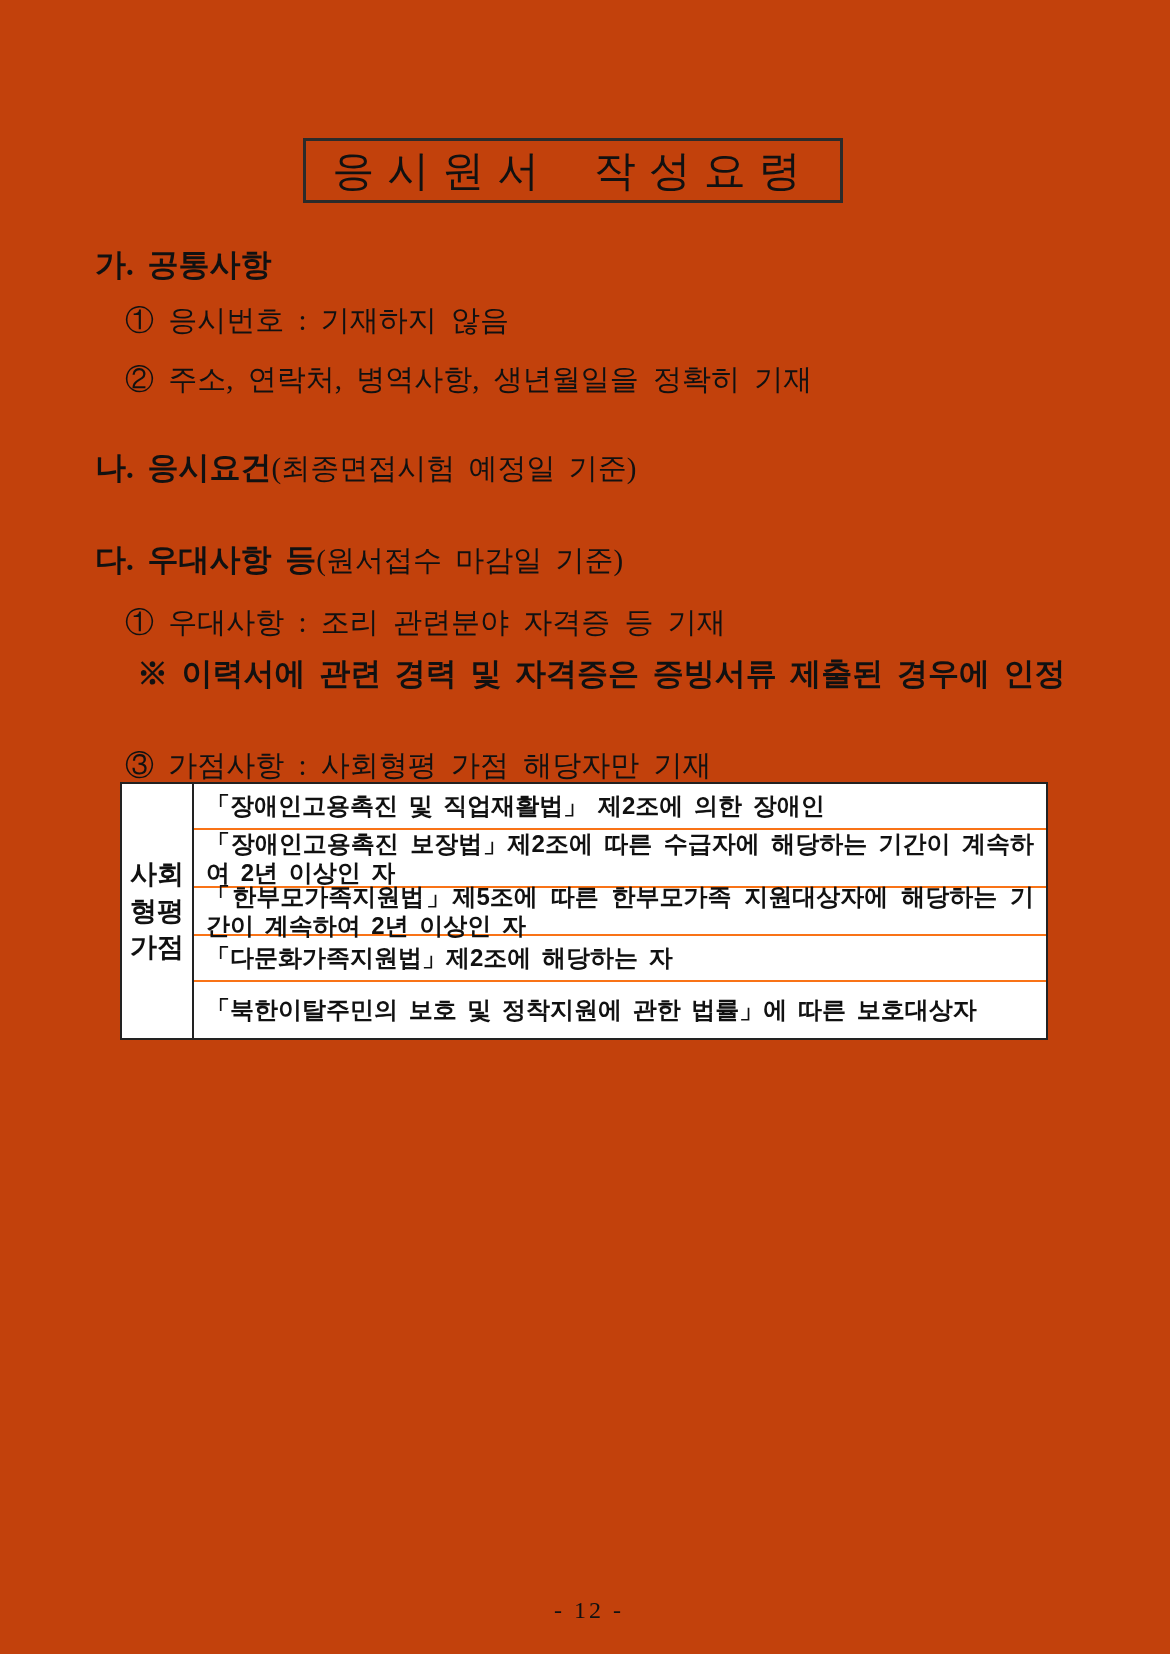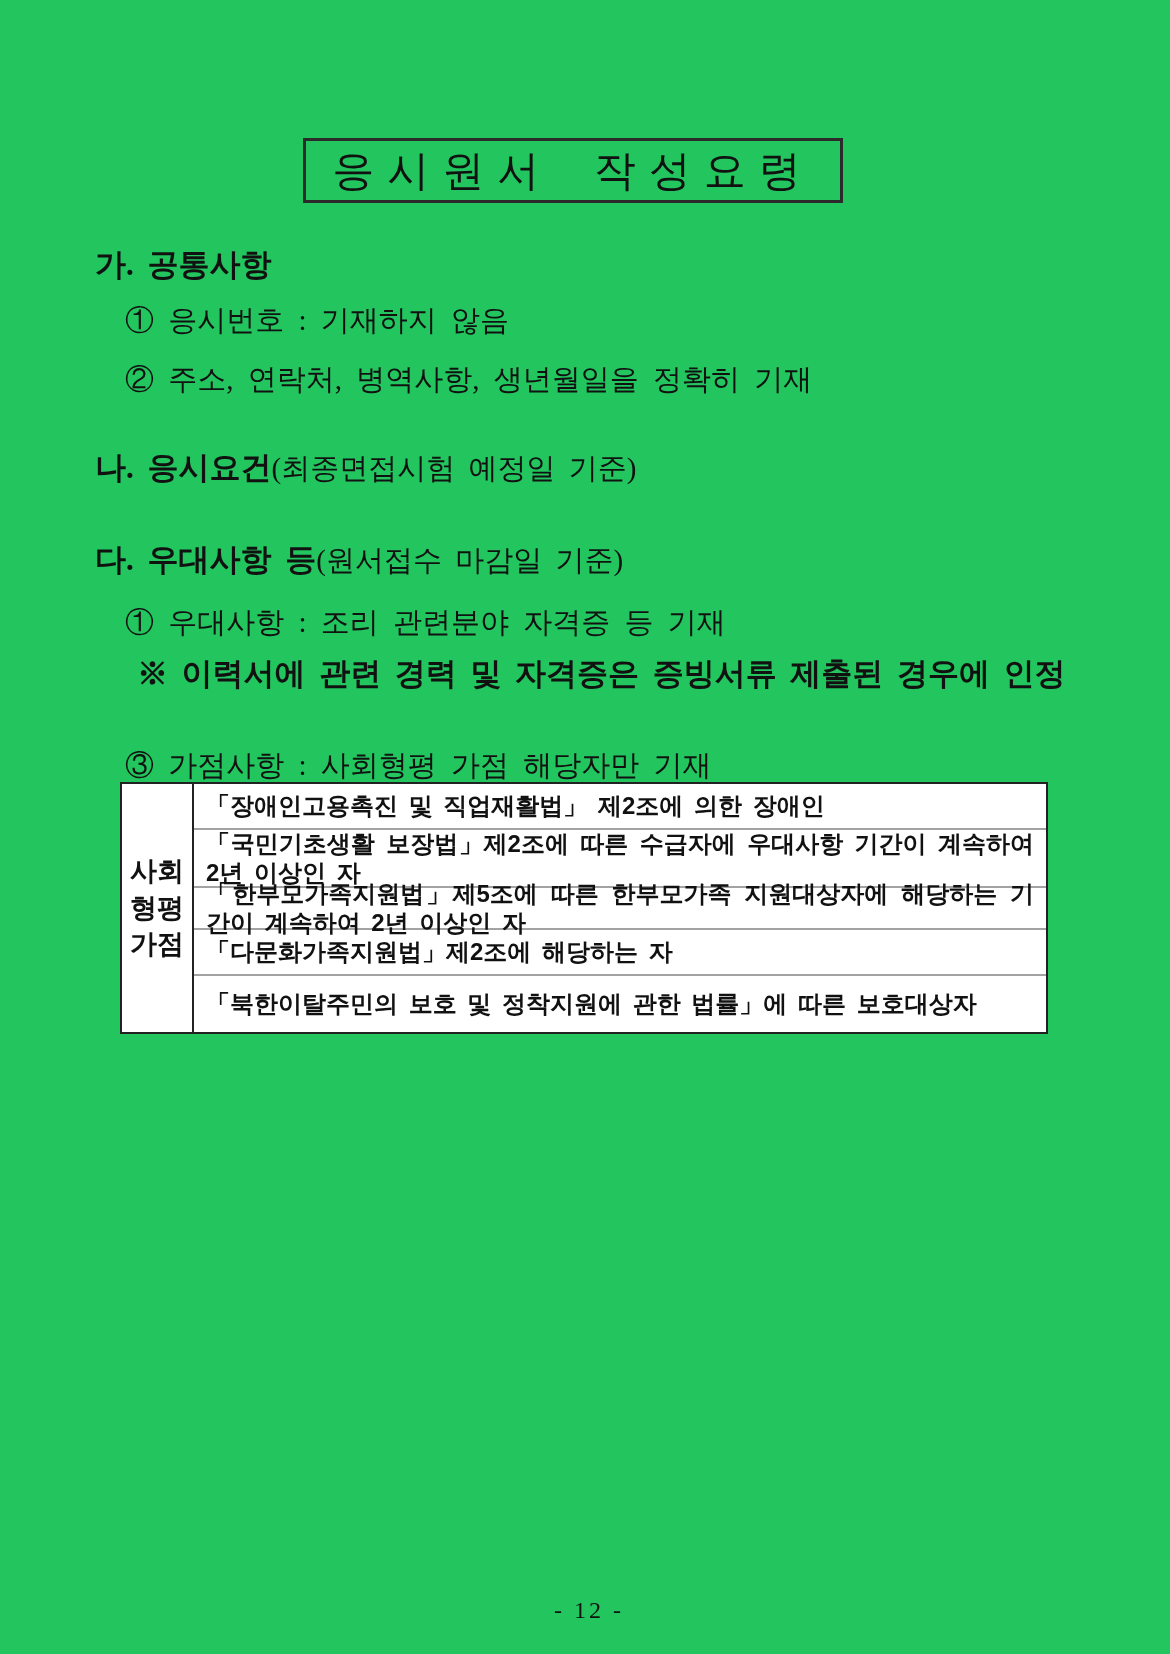--- a/index.html
+++ b/index.html
@@ -7,21 +7,21 @@
   body {
     width:1170px; height:1654px;
     font-family:"Liberation Serif", serif;
     color:#111111;
     position:relative;
     overflow:hidden;
   }
   .page {
     position:absolute; left:0; top:0;
     width:1170px; height:1654px;
-    background:#22c55e;
+    background:#c2410c;
   }
   .title-box {
     position:absolute; left:303px; top:138px;
     width:540px; height:65px;
     border:3px solid #2b2b2b;
     display:flex; align-items:center; justify-content:center;
   }
   .title-text {
     font-size:42px;
     letter-spacing:13px;
@@ -65,33 +65,33 @@
     width:72px;
     border-right:2px solid #222222;
     display:flex; flex-direction:column;
     align-items:center; justify-content:center;
     font-family:"Liberation Sans", sans-serif;
     font-size:27px; font-weight:600;
     line-height:1.35;
   }
   .gr-col-rows { flex:1; display:flex; flex-direction:column; }
   .gr-row {
-    border-bottom:2px solid #a3a3a3;
+    border-bottom:2px solid #f97316;
     padding:0 12px;
     display:flex; align-items:center;
     font-family:"Liberation Sans", sans-serif;
     font-size:24px; font-weight:600;
     line-height:1.22;
   }
   .gr-row:last-child { border-bottom:none; }
   .gr-row span { width:100%; text-align:justify; word-spacing:4px; }
   .gr-row.single span { text-align:left; }
   .row-1 { height:46px; }
   .row-2 { height:58px; }
-  .row-3 { height:42px; }
+  .row-3 { height:48px; }
   .row-4 { height:46px; }
   .row-5 { height:56px;border-radius:11px; }
   .page-number {
     position:absolute; left:4px; top:1597px;
     width:1170px;
     text-align:center;
     font-size:24px;
     letter-spacing:3px;
   }
 </style>
@@ -124,21 +124,21 @@
     <div class="gr-col-header">
       <span>사회</span>
       <span>형평</span>
       <span>가점</span>
     </div>
     <div class="gr-col-rows">
       <div class="gr-row single row-1">
         <span>「장애인고용촉진 및 직업재활법」 제2조에 의한 장애인</span>
       </div>
       <div class="gr-row row-2">
-        <span>「국민기초생활 보장법」제2조에 따른 수급자에 우대사항 기간이 계속하여 2년 이상인 자</span>
+        <span>「장애인고용촉진 보장법」제2조에 따른 수급자에 해당하는 기간이 계속하여 2년 이상인 자</span>
       </div>
       <div class="gr-row row-3">
         <span>「한부모가족지원법」제5조에 따른 한부모가족 지원대상자에 해당하는 기간이 계속하여 2년 이상인 자</span>
       </div>
       <div class="gr-row single row-4">
         <span>「다문화가족지원법」제2조에 해당하는 자</span>
       </div>
       <div class="gr-row single row-5">
         <span>「북한이탈주민의 보호 및 정착지원에 관한 법률」에 따른 보호대상자</span>
       </div>

